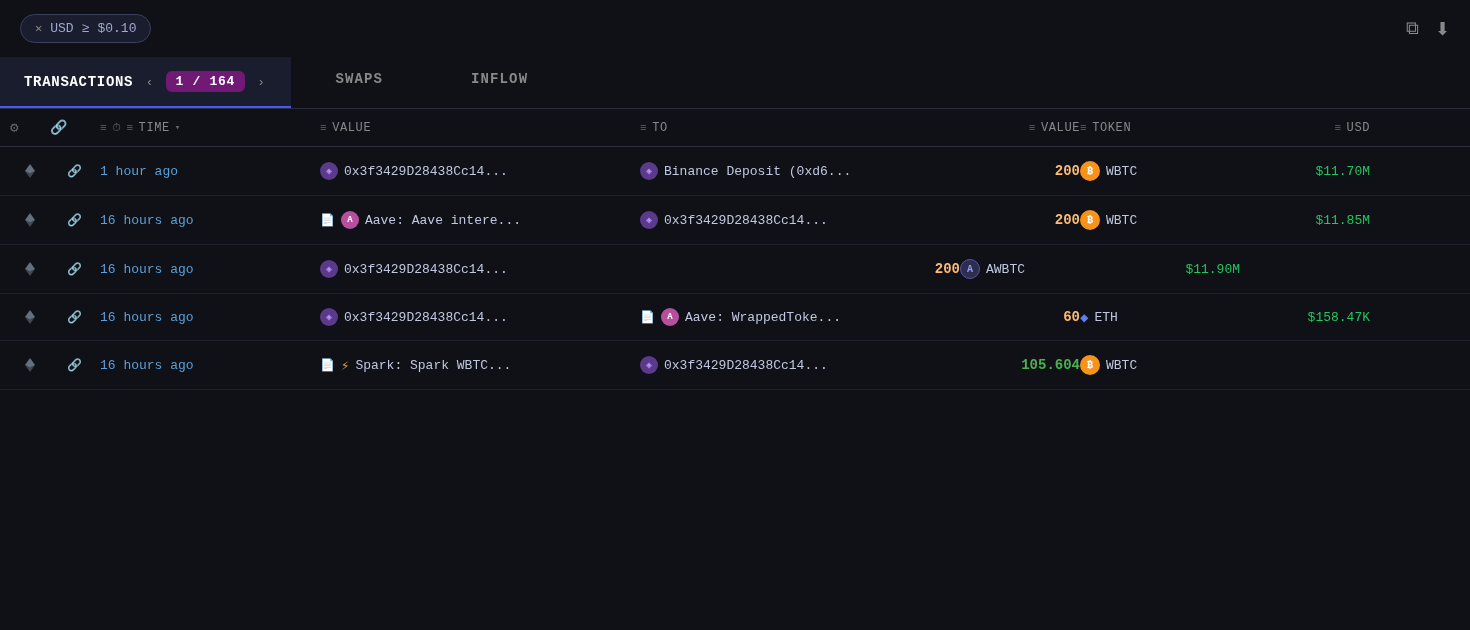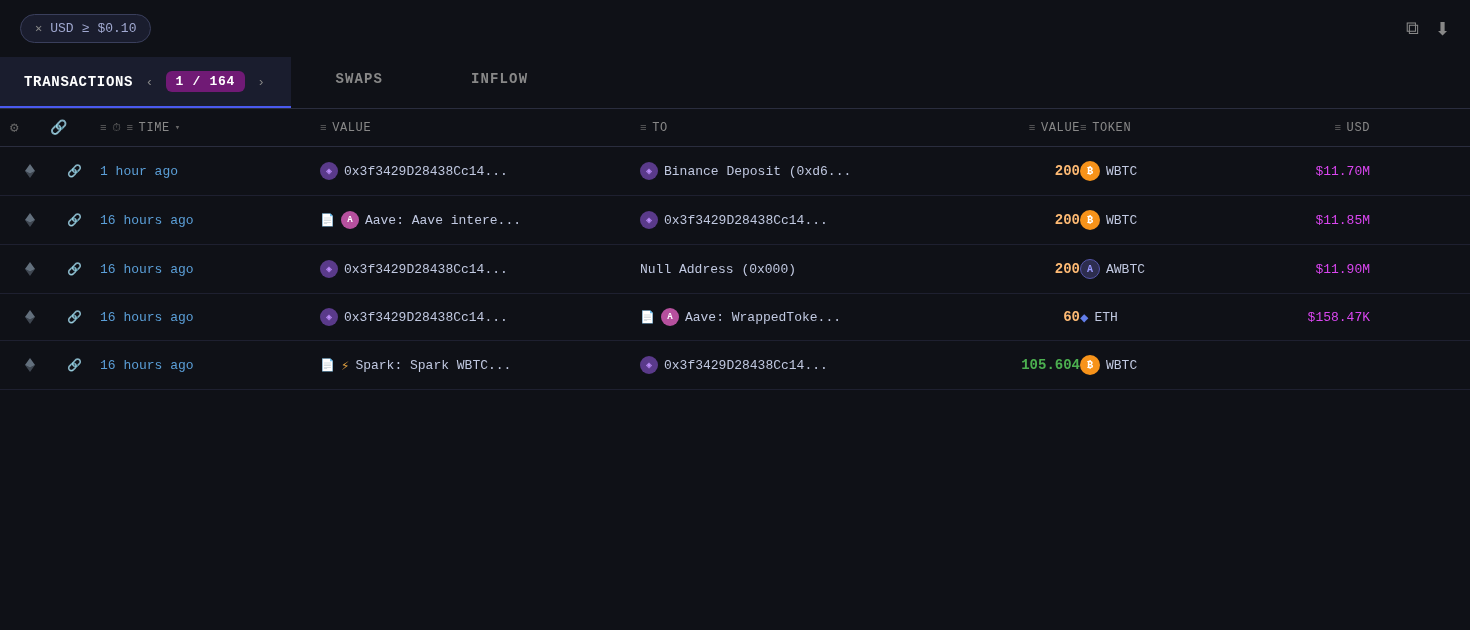--- a/index.html
+++ b/index.html
@@ -250,21 +250,21 @@
       color: white;
     }
 
     .token-awbtc {
       background: #2d2d4e;
       border: 1px solid #5555aa;
       color: #9999ff;
     }
 
     .usd-cell {
-      color: #d946ef;
+      color: #22c55e;
       font-size: 13px;
       text-align: right;
     }
   </style>
 </head>
 <body>
 
 <div class="top-bar">
   <div class="filter-tag">
     <span class="x-icon">✕</span>
@@ -384,23 +384,20 @@
         <polygon points="8,1 13,8 8,10.5 3,8" fill="#8899aa" opacity="0.7"></polygon>
         <polygon points="8,10.5 13,8 8,15 3,8" fill="#8899aa" opacity="0.4"></polygon>
       </svg>
     </div>
     <div class="link-icon">🔗</div>
     <div class="time-cell">16 hours ago</div>
     <div class="from-cell">
       <span class="addr-icon addr-icon-purple">◈</span>
       <span>0x3f3429D28438Cc14...</span>
     </div>
-    <div class="to-cell">
-      <span>Null Address (0x000)</span>
-    </div>
     <div class="value-cell">200</div>
     <div class="token-cell">
       <span class="token-icon token-awbtc">A</span>
       <span>AWBTC</span>
     </div>
     <div class="usd-cell">$11.90M</div>
   </div>
 
   <div class="data-row">
     <div class="eth-icon">

